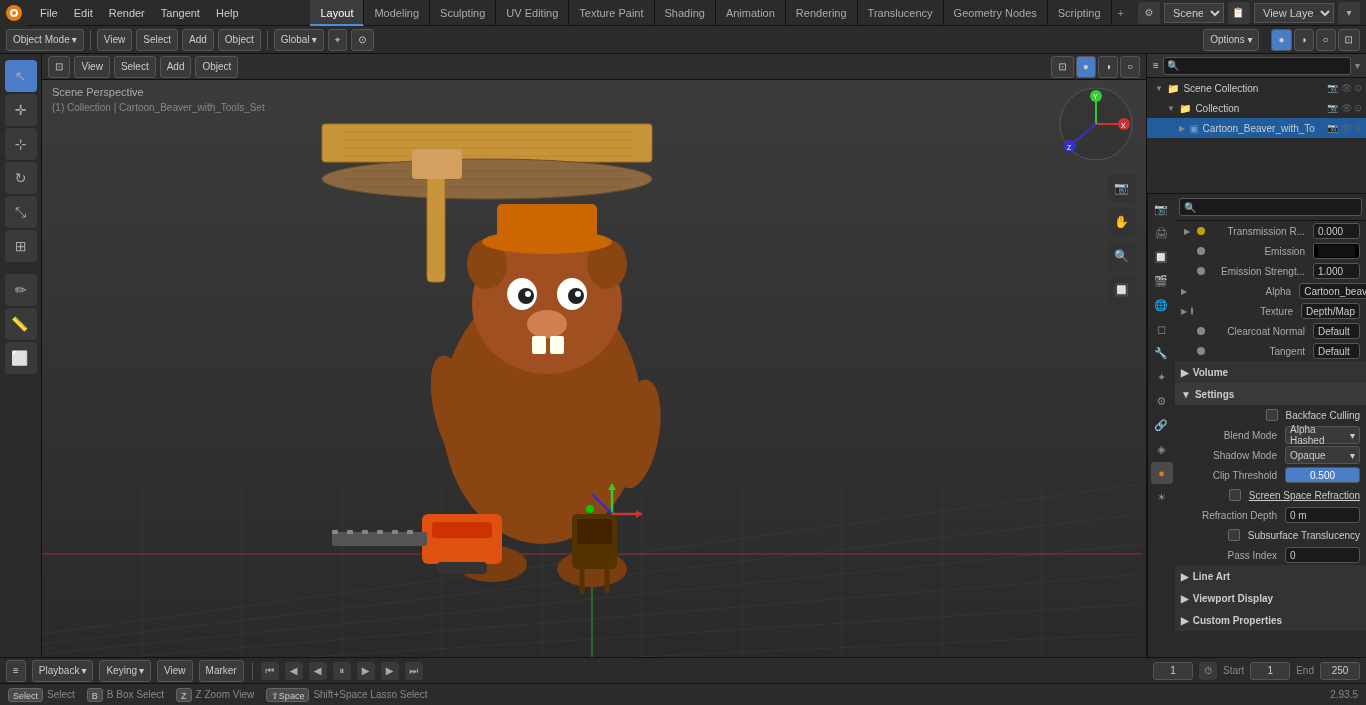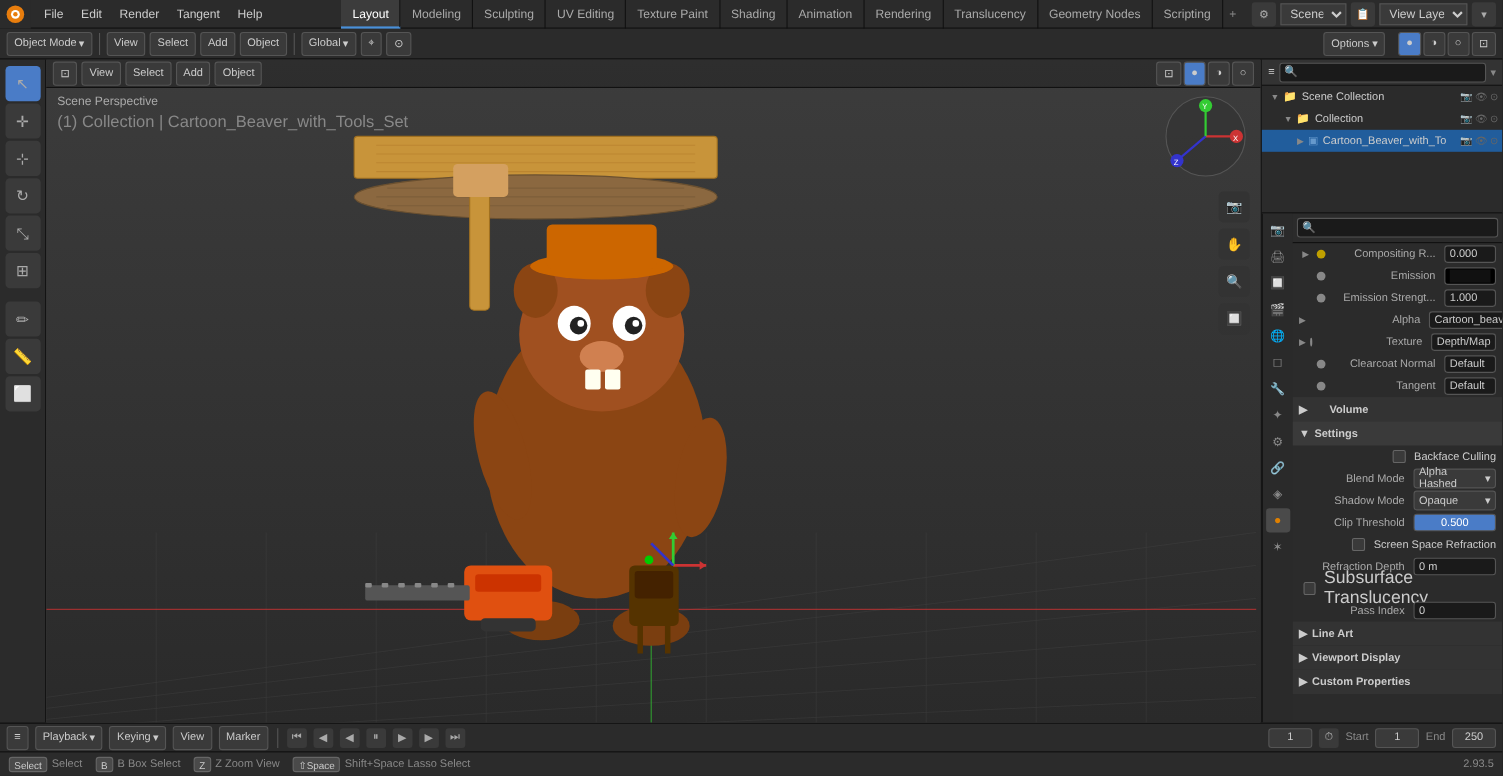--- a/index.html
+++ b/index.html
@@ -676,21 +676,21 @@
         <div style="flex:1;"></div>
         <div style="display:flex;gap:2px;">
           <div class="toolbar-btn">⊡</div>
           <div class="toolbar-btn" style="background:#4a7cc7;">●</div>
           <div class="toolbar-btn">◑</div>
           <div class="toolbar-btn">○</div>
         </div>
       </div>
 
       <div style="position:absolute;top:32px;left:10px;color:#aaa;font-size:11px;z-index:5;">Scene Perspective</div>
-      <div style="position:absolute;top:48px;left:10px;color:#888;font-size:15px;z-index:5;">(1) Collection | Cartoon_Beaver_with_Tools_Set</div>
+      <div style="position:absolute;top:48px;left:10px;color:#888;font-size:10px;z-index:5;">(1) Collection | Cartoon_Beaver_with_Tools_Set</div>
 
       <div style="position:absolute;top:30px;right:10px;width:80px;height:80px;z-index:5;">
         <svg width="80" height="80" viewBox="0 0 80 80">
           <circle cx="40" cy="40" r="36" fill="rgba(50,50,50,0.6)" stroke="#555" stroke-width="1"></circle>
 
           <line x1="40" y1="40" x2="68" y2="40" stroke="#cc3333" stroke-width="2"></line>
           <circle cx="68" cy="40" r="6" fill="#cc3333"></circle>
           <text x="65" y="44" fill="white" font-size="7">X</text>
 
           <line x1="40" y1="40" x2="40" y2="12" stroke="#33cc33" stroke-width="2"></line>
@@ -775,21 +775,21 @@
 
           <div class="properties-panel" style="flex:1;">
 
             <div style="padding:4px;background:#2b2b2b;border-bottom:1px solid #111;">
               <input type="text" style="width: 100%; height: 18px; background: rgb(26, 26, 26); border: 1px solid rgb(85, 85, 85); border-radius: 3px; color: rgb(204, 204, 204); font-size: 10px; padding: 0px 4px;" placeholder="🔍">
             </div>
 
             <div class="prop-row">
               <div class="prop-expand-btn">▶</div>
               <div class="prop-dot active"></div>
-              <span class="prop-label">Compositing R...</span>
+              <span class="prop-label">Transmission R...</span>
               <div class="prop-value">0.000</div>
             </div>
 
             <div class="prop-row">
               <div class="prop-expand-btn"></div>
               <div class="prop-dot"></div>
               <span class="prop-label">Emission</span>
               <div class="prop-value" style="background:#000;">
                 <div style="width:100%;height:12px;background:#111;"></div>
               </div>
@@ -825,21 +825,21 @@
 
             <div class="prop-row">
               <div class="prop-expand-btn"></div>
               <div class="prop-dot"></div>
               <span class="prop-label">Tangent</span>
               <div class="prop-value">Default</div>
             </div>
 
             <div class="prop-section-header">
               <span>▶</span>
-              <span style="margin-left:20px;"> Volume</span>
+              <span style="margin-left:4px;"> Volume</span>
             </div>
 
             <div class="prop-section-header" style="background:#3a3a3a;">
               <span>▼</span>
               <span style="margin-left:4px;"> Settings</span>
             </div>
 
             <div class="prop-row">
               <div style="flex:1;"></div>
               <div class="prop-checkbox"></div>
@@ -865,32 +865,32 @@
             <div class="prop-row">
               <span class="prop-label">Clip Threshold</span>
               <div class="clip-bar-container">
                 <span class="clip-bar-text">0.500</span>
               </div>
             </div>
 
             <div class="prop-row">
               <div style="flex:1;"></div>
               <div class="prop-checkbox"></div>
-              <span style="font-size:10px;color:#ccc;margin-left:4px;">Screen Space Refraction</span>
+              <span style="font-size:10px;color:#ccc;margin-left:4px;text-decoration:underline;">Screen Space Refraction</span>
             </div>
 
             <div class="prop-row">
               <span class="prop-label">Refraction Depth</span>
               <div class="prop-value">0 m</div>
             </div>
 
             <div class="prop-row">
               <div style="flex:1;"></div>
               <div class="prop-checkbox"></div>
-              <span style="font-size:16px;color:#ccc;margin-left:4px;">Subsurface Translucency</span>
+              <span style="font-size:10px;color:#ccc;margin-left:4px;">Subsurface Translucency</span>
             </div>
 
             <div class="prop-row">
               <span class="prop-label">Pass Index</span>
               <div class="prop-value">0</div>
             </div>
 
             <div class="prop-section-header">
               <span>▶</span>
               <span style="margin-left:4px;"> Line Art</span>

